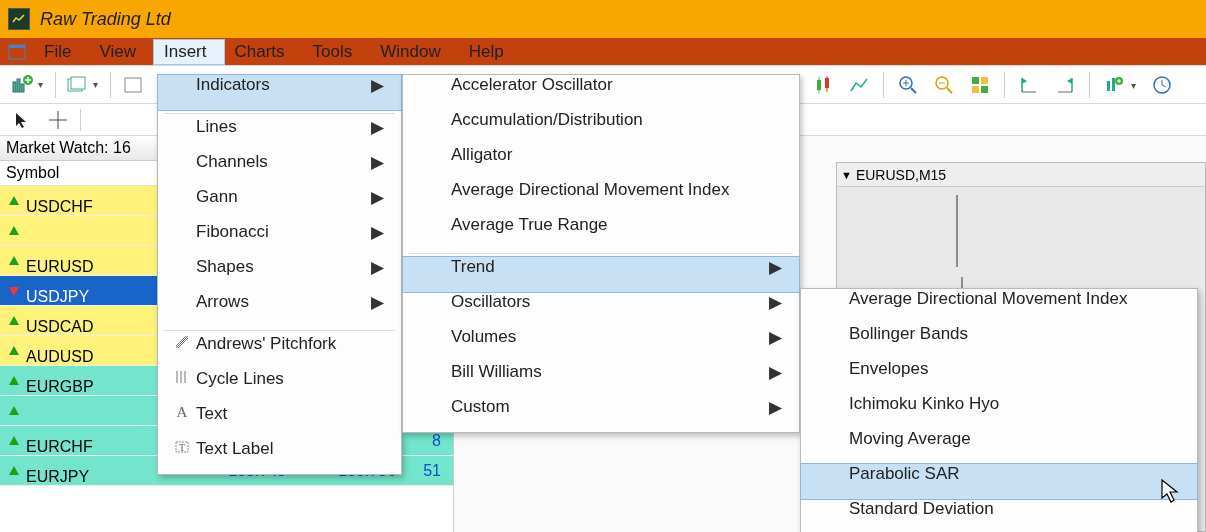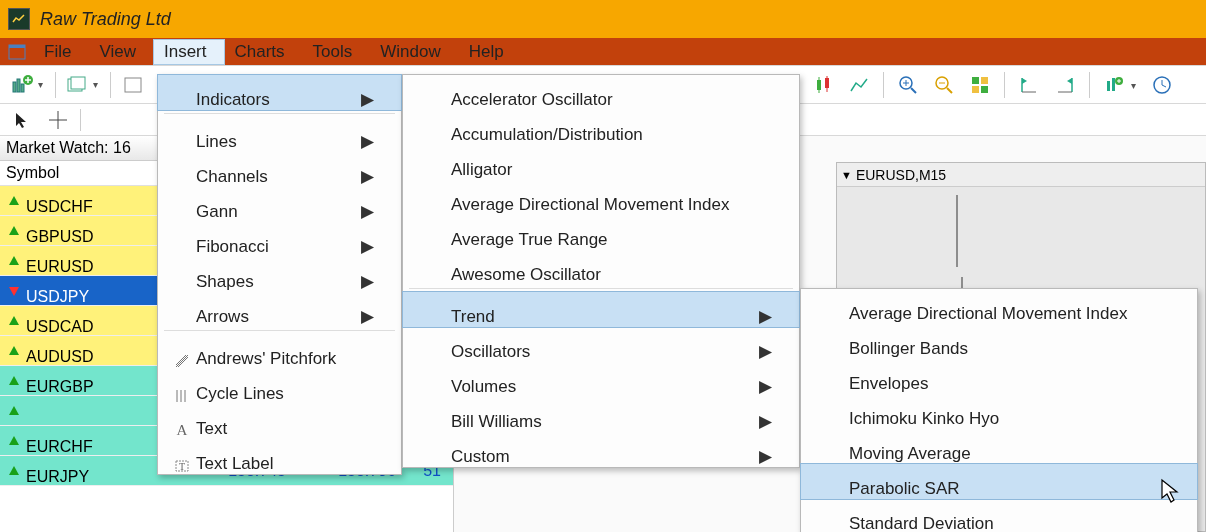--- a/index.html
+++ b/index.html
@@ -35,21 +35,21 @@
 .mw-row .spr { flex: 1; text-align: right; padding-right: 6px; }
 .mw-row.yellow { background: #fff27a; }
 .mw-row.teal { background: #73e5cc; }
 .mw-row.sel { background: #1864c8; color: #fff; }
 .mw-row.sel .arrow svg path { fill: #ff3030; }
 
 .charts { flex: 1; position: relative; background: #fafafa; }
 .price-label { position: absolute; right: 4px; font-size: 15px; color: #222; }
 
 .submenu { position: absolute; background: #fdfdfd; border: 1px solid #b9b9b9; box-shadow: 2px 3px 6px rgba(0,0,0,.25); }
-.submenu .row { display: flex; align-items: flex-end; height: 35px; padding: 0 28px 0 10px; font-size: 17px; color: #222; cursor: default; }
+.submenu .row { display: flex; align-items: flex-start; height: 35px; padding: 0 18px 0 10px; font-size: 17px; color: #222; cursor: default; }
 .submenu .row.hl { background: #c8e0f4; outline: 1px solid #8fb8da; }
 .submenu .row .iconcol { width: 28px; display: flex; justify-content: center; color: #666; }
 .submenu .row .label { flex: 1; }
 .submenu .row .arr { width: 12px; text-align: right; color: #333; }
 .submenu .divider { height: 1px; background: #ddd; margin: 3px 6px; }
 
 .menu1 { left: 157px; top: 74px; width: 245px; }
 .menu2 { left: 402px; top: 74px; width: 398px; }
 .menu2 .row { padding-left: 48px; }
 .menu3 { left: 800px; top: 288px; width: 398px; }
@@ -217,21 +217,20 @@
           <span class="bid" style="color:#222"></span>
           <span class="ask" style="color:#222"></span>
           <span class="spr" style="color:#222"></span>
         </div>
         <div class="mw-row yellow">
           <span class="arrow">
             <svg width="12" height="12">
               <path d="M6 1 L11 10 L1 10 Z" fill="#19a119"></path>
             </svg>
           </span>
-          <span class="sym">GBPUSD</span>
           <span class="bid" style="color:#222"></span>
           <span class="ask" style="color:#222"></span>
           <span class="spr" style="color:#222"></span>
         </div>
         <div class="mw-row yellow">
           <span class="arrow">
             <svg width="12" height="12">
               <path d="M6 1 L11 10 L1 10 Z" fill="#19a119"></path>
             </svg>
           </span>
@@ -429,24 +428,20 @@
       <span class="arr"></span>
     </div>
     <div class="row">
       <span class="label">Average Directional Movement Index</span>
       <span class="arr"></span>
     </div>
     <div class="row">
       <span class="label">Average True Range</span>
       <span class="arr"></span>
     </div>
-    <div class="row">
-      <span class="label">Awesome Oscillator</span>
-      <span class="arr"></span>
-    </div>
     <div class="divider"></div>
     <div class="row hl">
       <span class="label">Trend</span>
       <span class="arr">▶</span>
     </div>
     <div class="row">
       <span class="label">Oscillators</span>
       <span class="arr">▶</span>
     </div>
     <div class="row">

